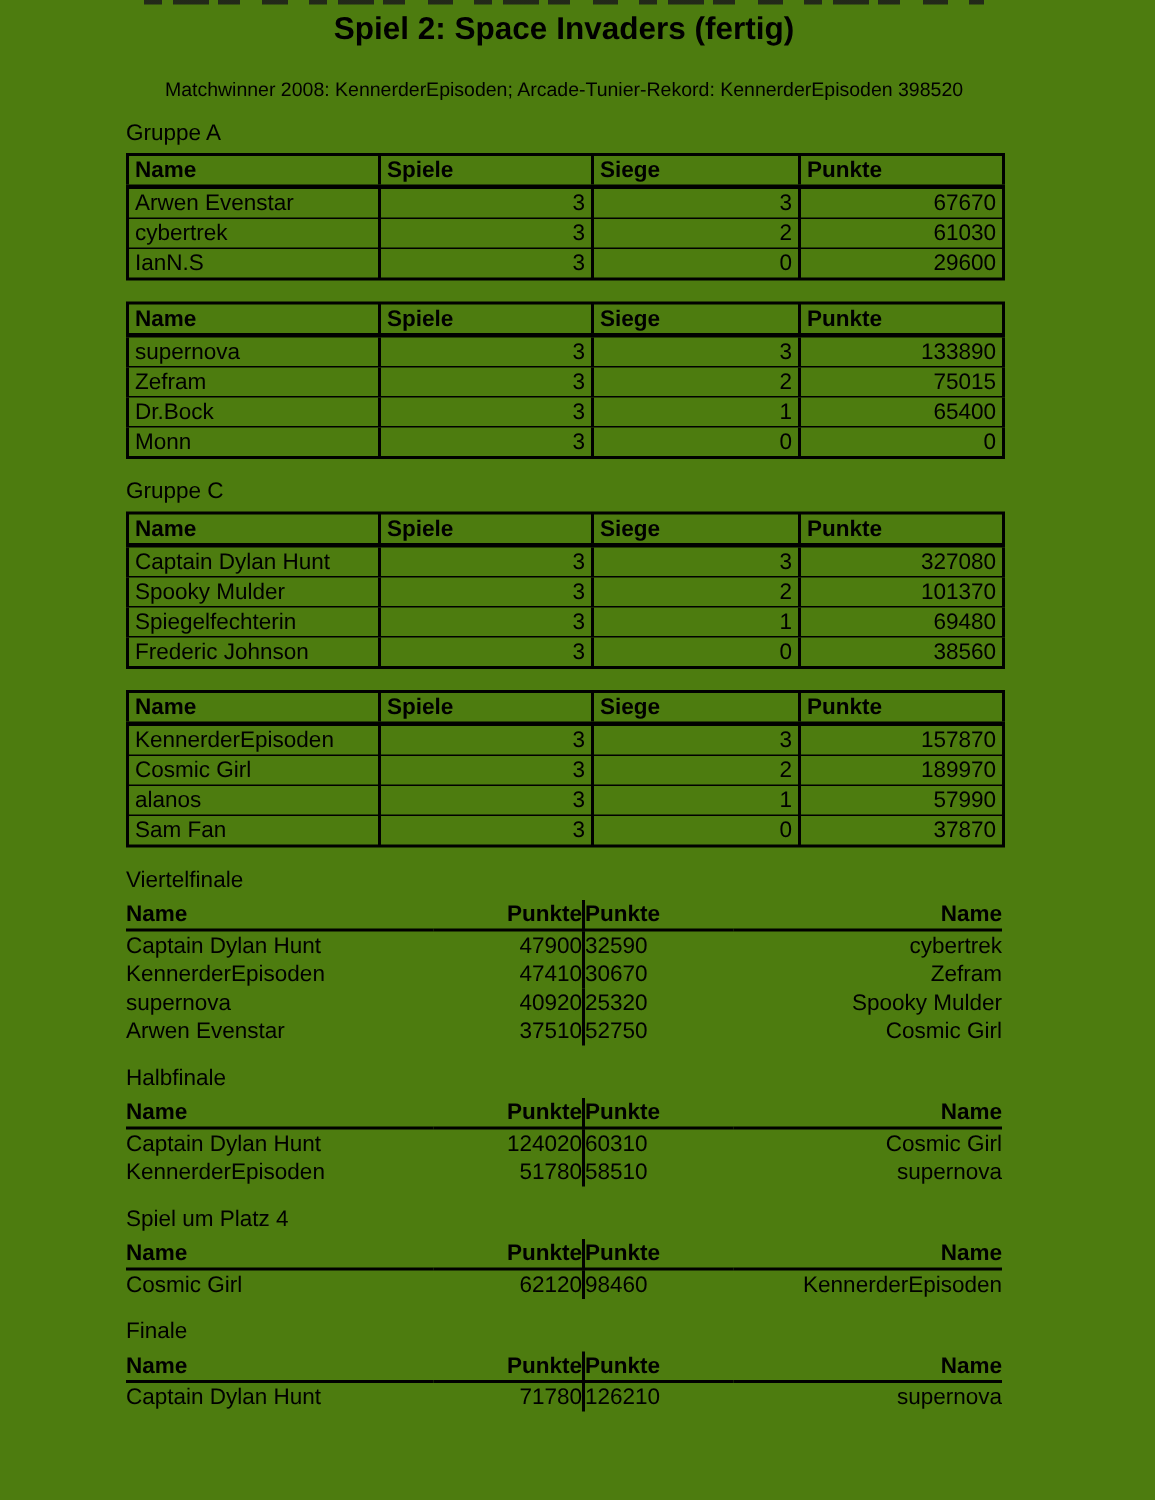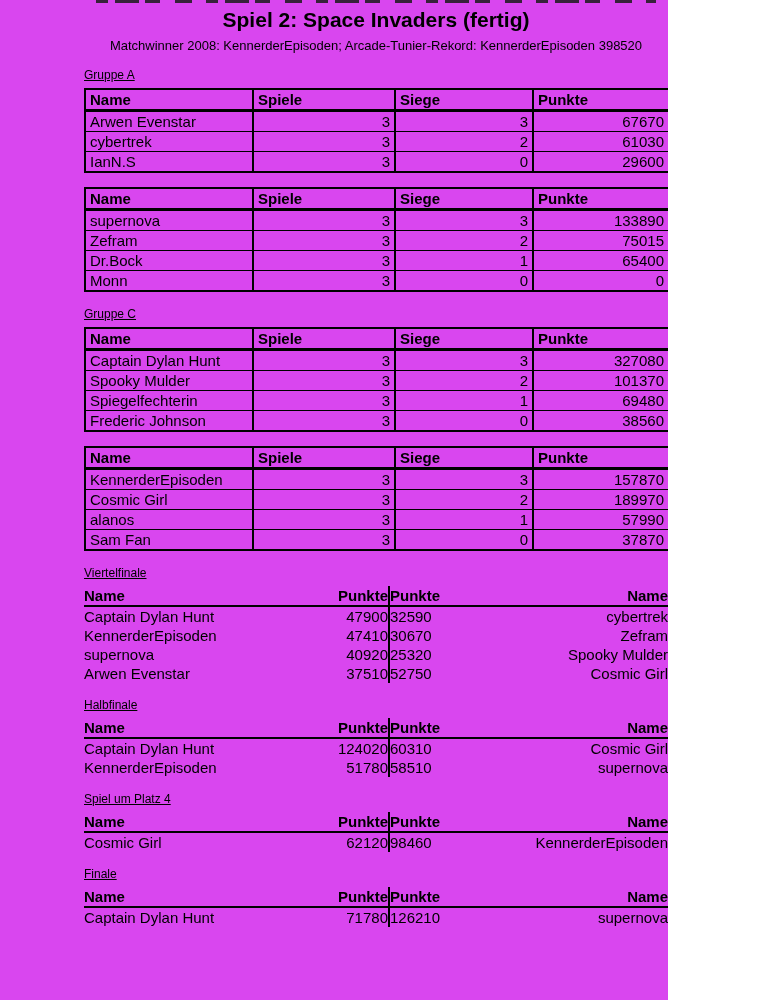--- a/index.html
+++ b/index.html
@@ -2,41 +2,41 @@
 <html><head>
 <meta charset="utf-8">
 <style>
   * { box-sizing: border-box; }
   html, body { margin: 0; padding: 0; }
   body {
     width: 770px; height: 1000px;
     background: #ffffff; color: #000000;
     font-family: "Liberation Sans", sans-serif;
   }
-  .page { position: relative; width: 668px; height: 1000px; overflow: hidden; background: #d946ef; }
+  .page { position: relative; width: 770px; height: 1000px; overflow: hidden; background: #4d7c0f; }
 
   
   .top-remnant {
     position: absolute; top: 0; left: 96px; width: 560px; height: 3px;
     background: repeating-linear-gradient(90deg,
       #1b1b1b 0 12px, transparent 12px 19px,
       #1b1b1b 19px 43px, transparent 43px 49px,
       #1b1b1b 49px 64px, transparent 64px 79px,
       #1b1b1b 79px 96px, transparent 96px 110px);
     opacity: .85;
   }
 
   .content { position: absolute; left: 84px; top: 0; width: 584px; }
 
   .header { text-align: center; padding-top: 8px; }
   .title { font-size: 21px; font-weight: bold; line-height: 24px; }
-  .subtitle { font-size: 13px; line-height: 15px; margin-top: 6px; }
+  .subtitle { font-size: 13px; line-height: 15px; margin-top: 20px; }
 
   .section { margin-top: 14px; }
-  .section-label { font-size: 12px; line-height: 16px; margin-bottom: 5px; text-decoration: underline; }
+  .section-label { font-size: 15px; line-height: 16px; margin-bottom: 5px; }
 
   table { border-collapse: collapse; table-layout: fixed; width: 584px; font-size: 15px; padding-left: 34px; }
   th, td { overflow: hidden; white-space: nowrap; }
 
   
   .gtable { border: 2px solid #000; }
   .gtable th, .gtable td {
     border-left: 2px solid #000; border-right: 2px solid #000;
     border-top: 1px solid #000; border-bottom: 1px solid #000;
     height: 19px; line-height: 19px; padding: 0 4px;

